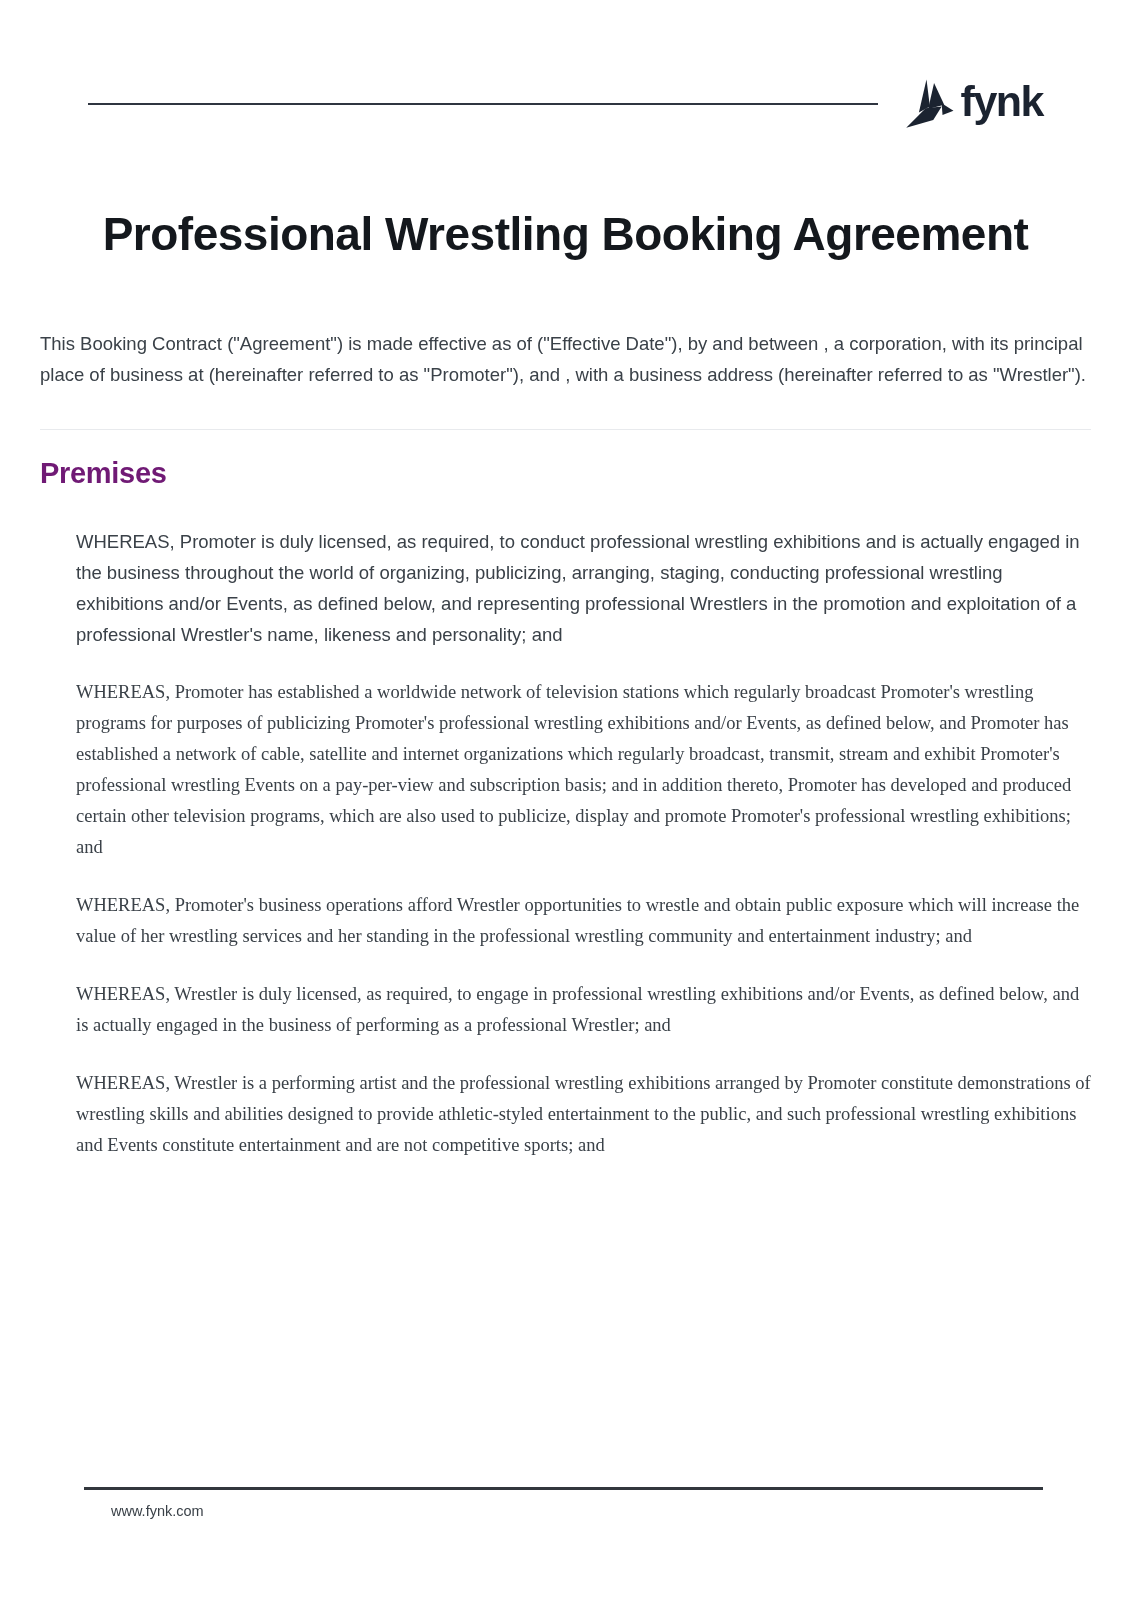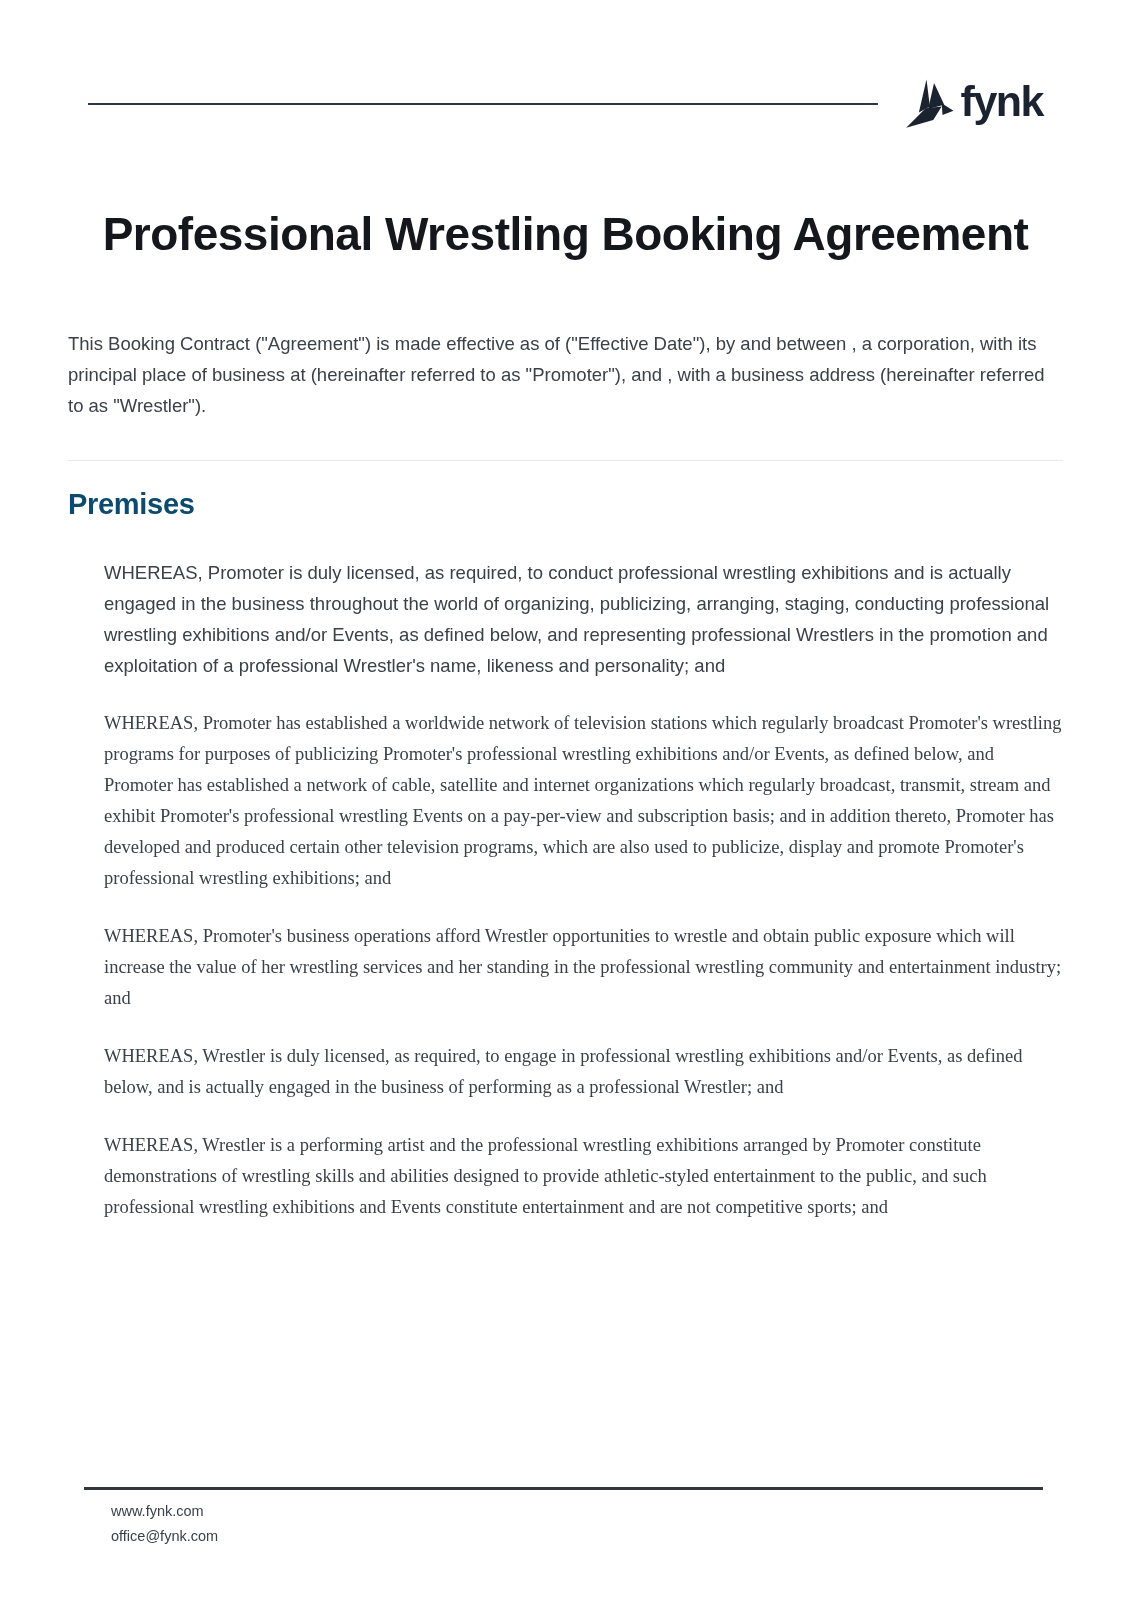--- a/index.html
+++ b/index.html
@@ -37,21 +37,21 @@
   .logo svg { width: 54px; height: 54px; display: block; }
   .logo-text {
     font-size: 43px;
     font-weight: 700;
     color: #1b2330;
     letter-spacing: -1.5px;
     line-height: 1;
     padding-bottom: 6px;
   }
   
-  .content { padding: 0 68px; }
+  .content { padding: 0 40px; }
   .doc-title {
     margin-top: 64px;
     text-align: center;
     font-size: 46px;
     line-height: 76px;
     font-weight: 700;
     color: #14181d;
     letter-spacing: -0.5px;
   }
   .intro {
@@ -62,21 +62,21 @@
   }
   .divider {
     border: none;
     border-top: 1px solid #e8eaed;
     margin-top: 39px;
   }
   .section-heading {
     margin-top: 27px;
     font-size: 29px;
     font-weight: 700;
-    color: #0c4a6e;
+    color: #701a75;
     letter-spacing: -0.3px;
   }
   .body-para {
     font-size: 18.5px;
     line-height: 31px;
     color: #3a4148;
     margin-left: 36px;
   }
   .body-para.first { margin-top: 36px; }
   .body-para + .body-para { margin-top: 27px; font-family: Liberation Serif, serif; }
@@ -131,17 +131,16 @@
     <p class="body-para">WHEREAS, Promoter has established a worldwide network of television stations which regularly broadcast Promoter's wrestling programs for purposes of publicizing Promoter's professional wrestling exhibitions and/or Events, as defined below, and Promoter has established a network of cable, satellite and internet organizations which regularly broadcast, transmit, stream and exhibit Promoter's professional wrestling Events on a pay-per-view and subscription basis; and in addition thereto, Promoter has developed and produced certain other television programs, which are also used to publicize, display and promote Promoter's professional wrestling exhibitions; and</p>
     <p class="body-para">WHEREAS, Promoter's business operations afford Wrestler opportunities to wrestle and obtain public exposure which will increase the value of her wrestling services and her standing in the professional wrestling community and entertainment industry; and</p>
     <p class="body-para">WHEREAS, Wrestler is duly licensed, as required, to engage in professional wrestling exhibitions and/or Events, as defined below, and is actually engaged in the business of performing as a professional Wrestler; and</p>
     <p class="body-para">WHEREAS, Wrestler is a performing artist and the professional wrestling exhibitions arranged by Promoter constitute demonstrations of wrestling skills and abilities designed to provide athletic-styled entertainment to the public, and such professional wrestling exhibitions and Events constitute entertainment and are not competitive sports; and</p>
   </div>
 
   <div class="footer">
     <div class="footer-rule"></div>
     <div class="footer-lines">
       <div>www.fynk.com</div>
-      <div>office@fynk.com</div>
     </div>
   </div>
 
 </div>
 
 </body></html>

